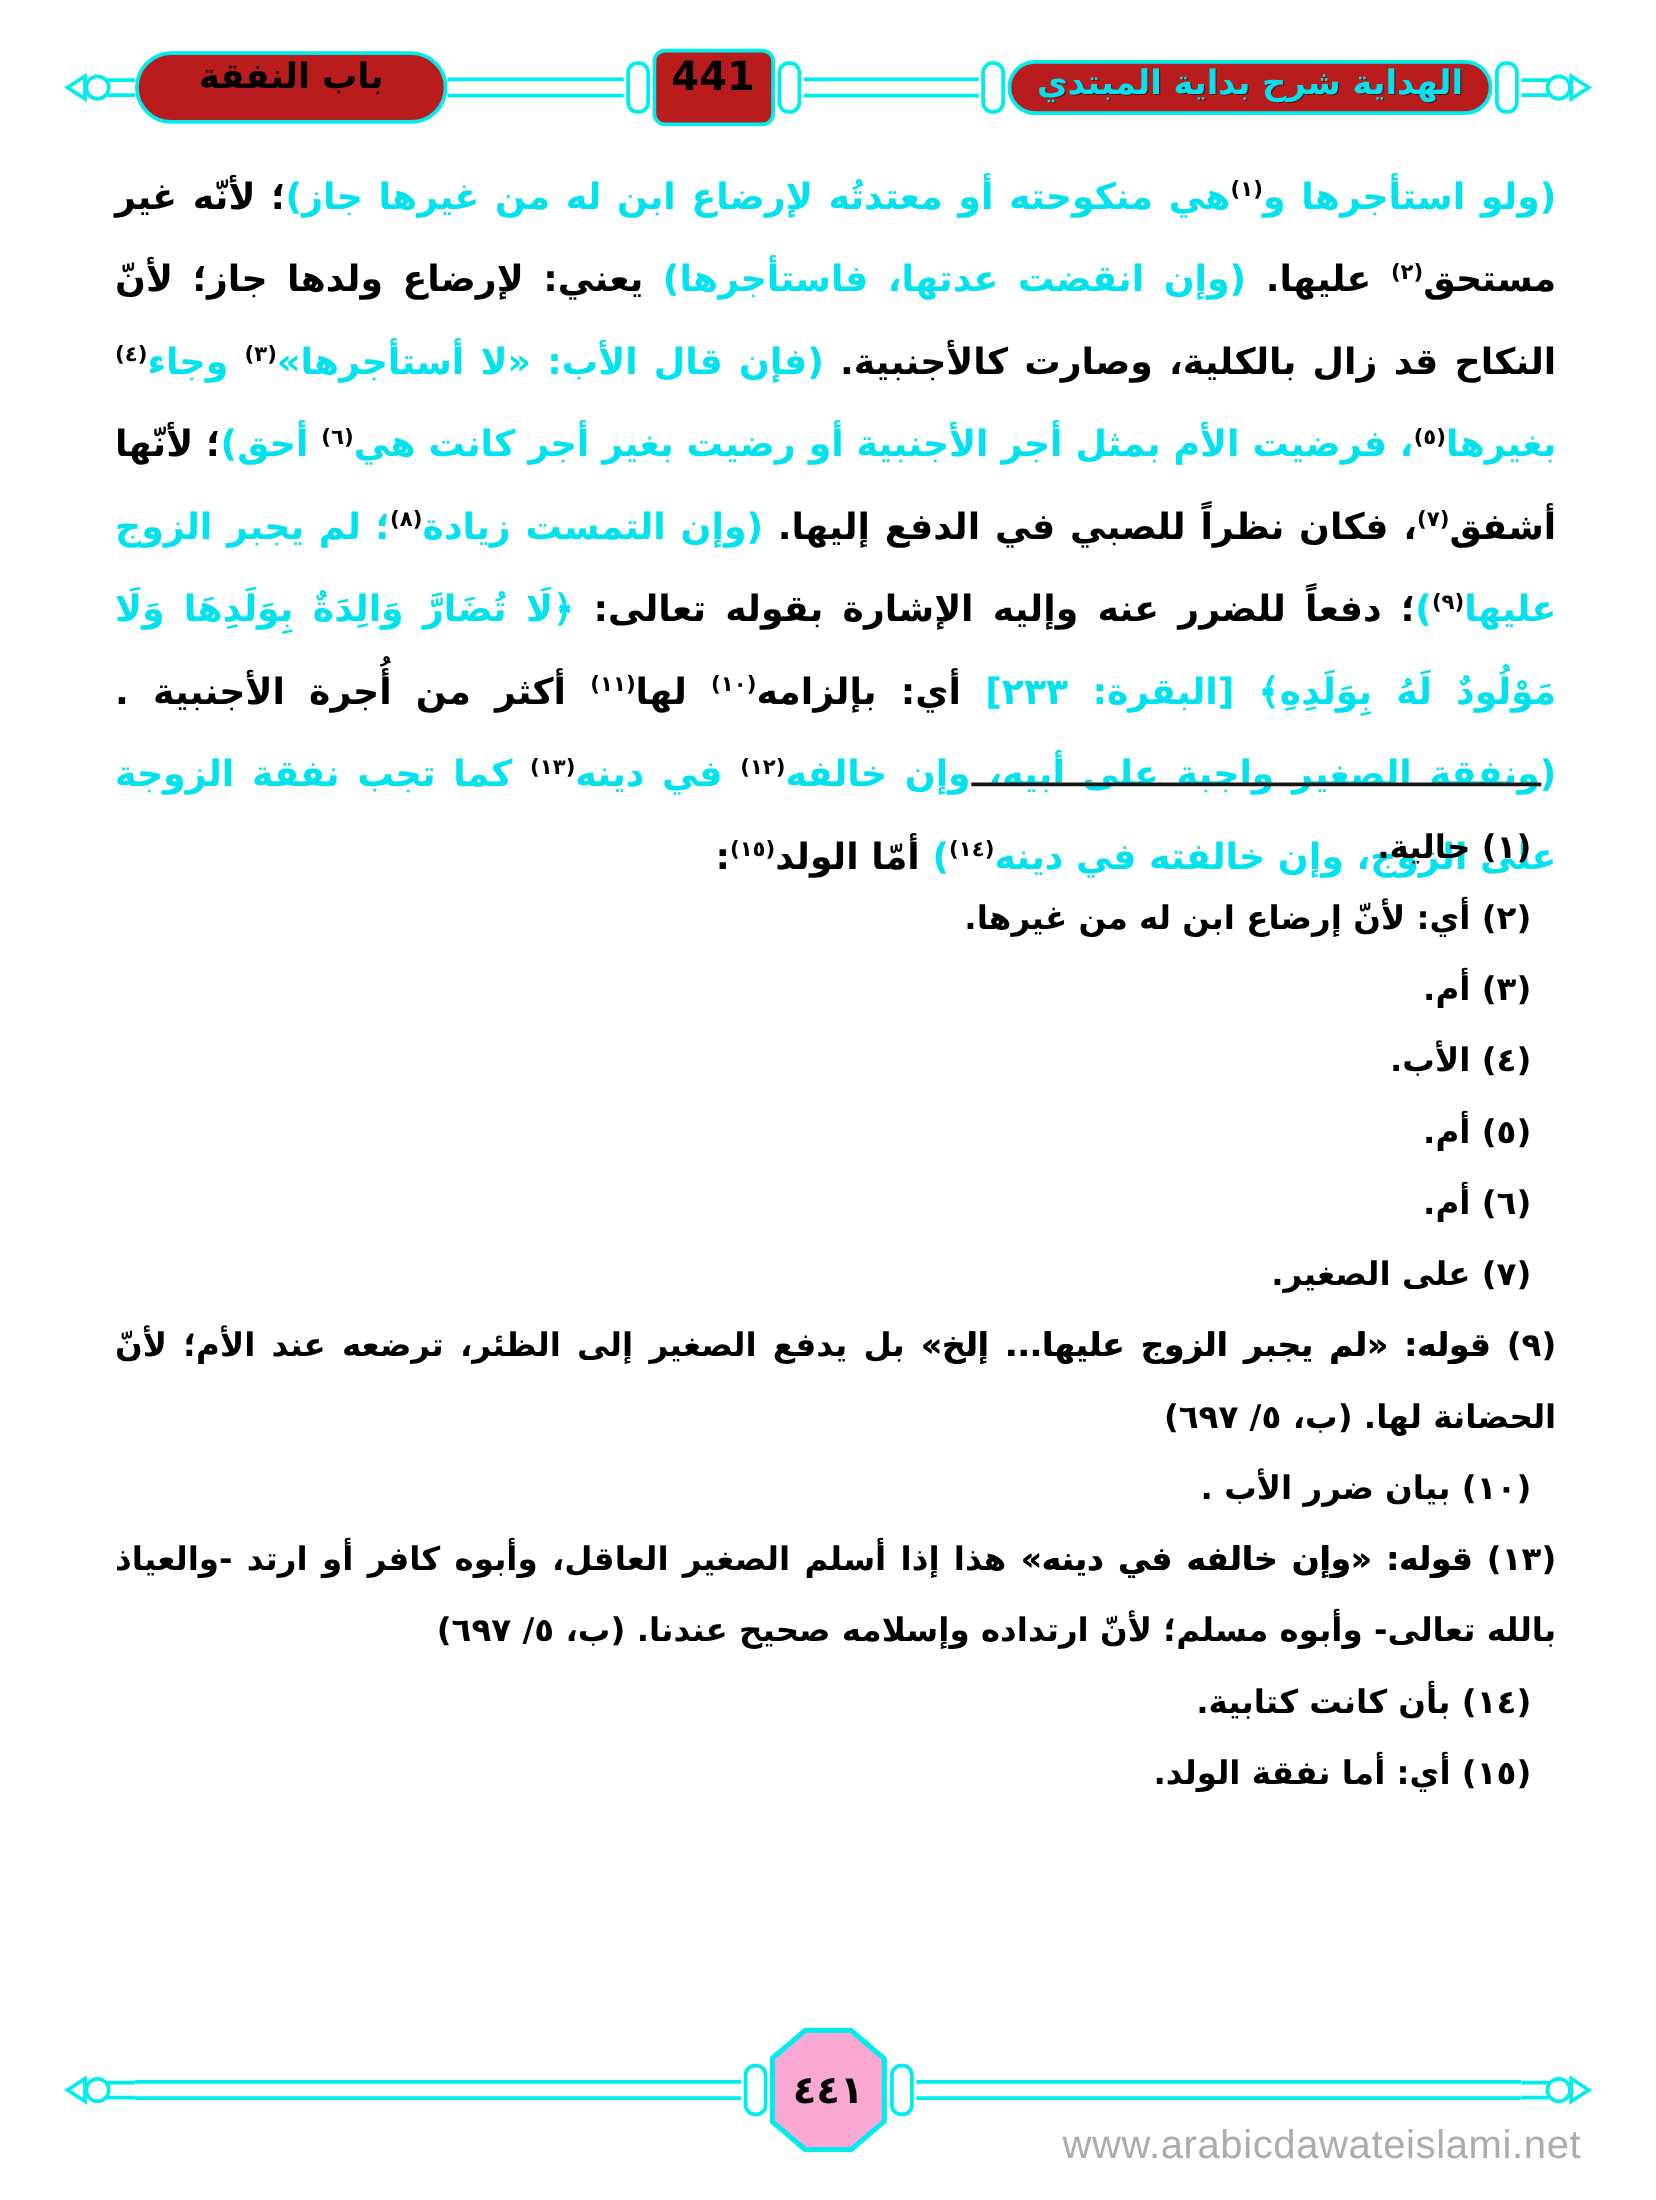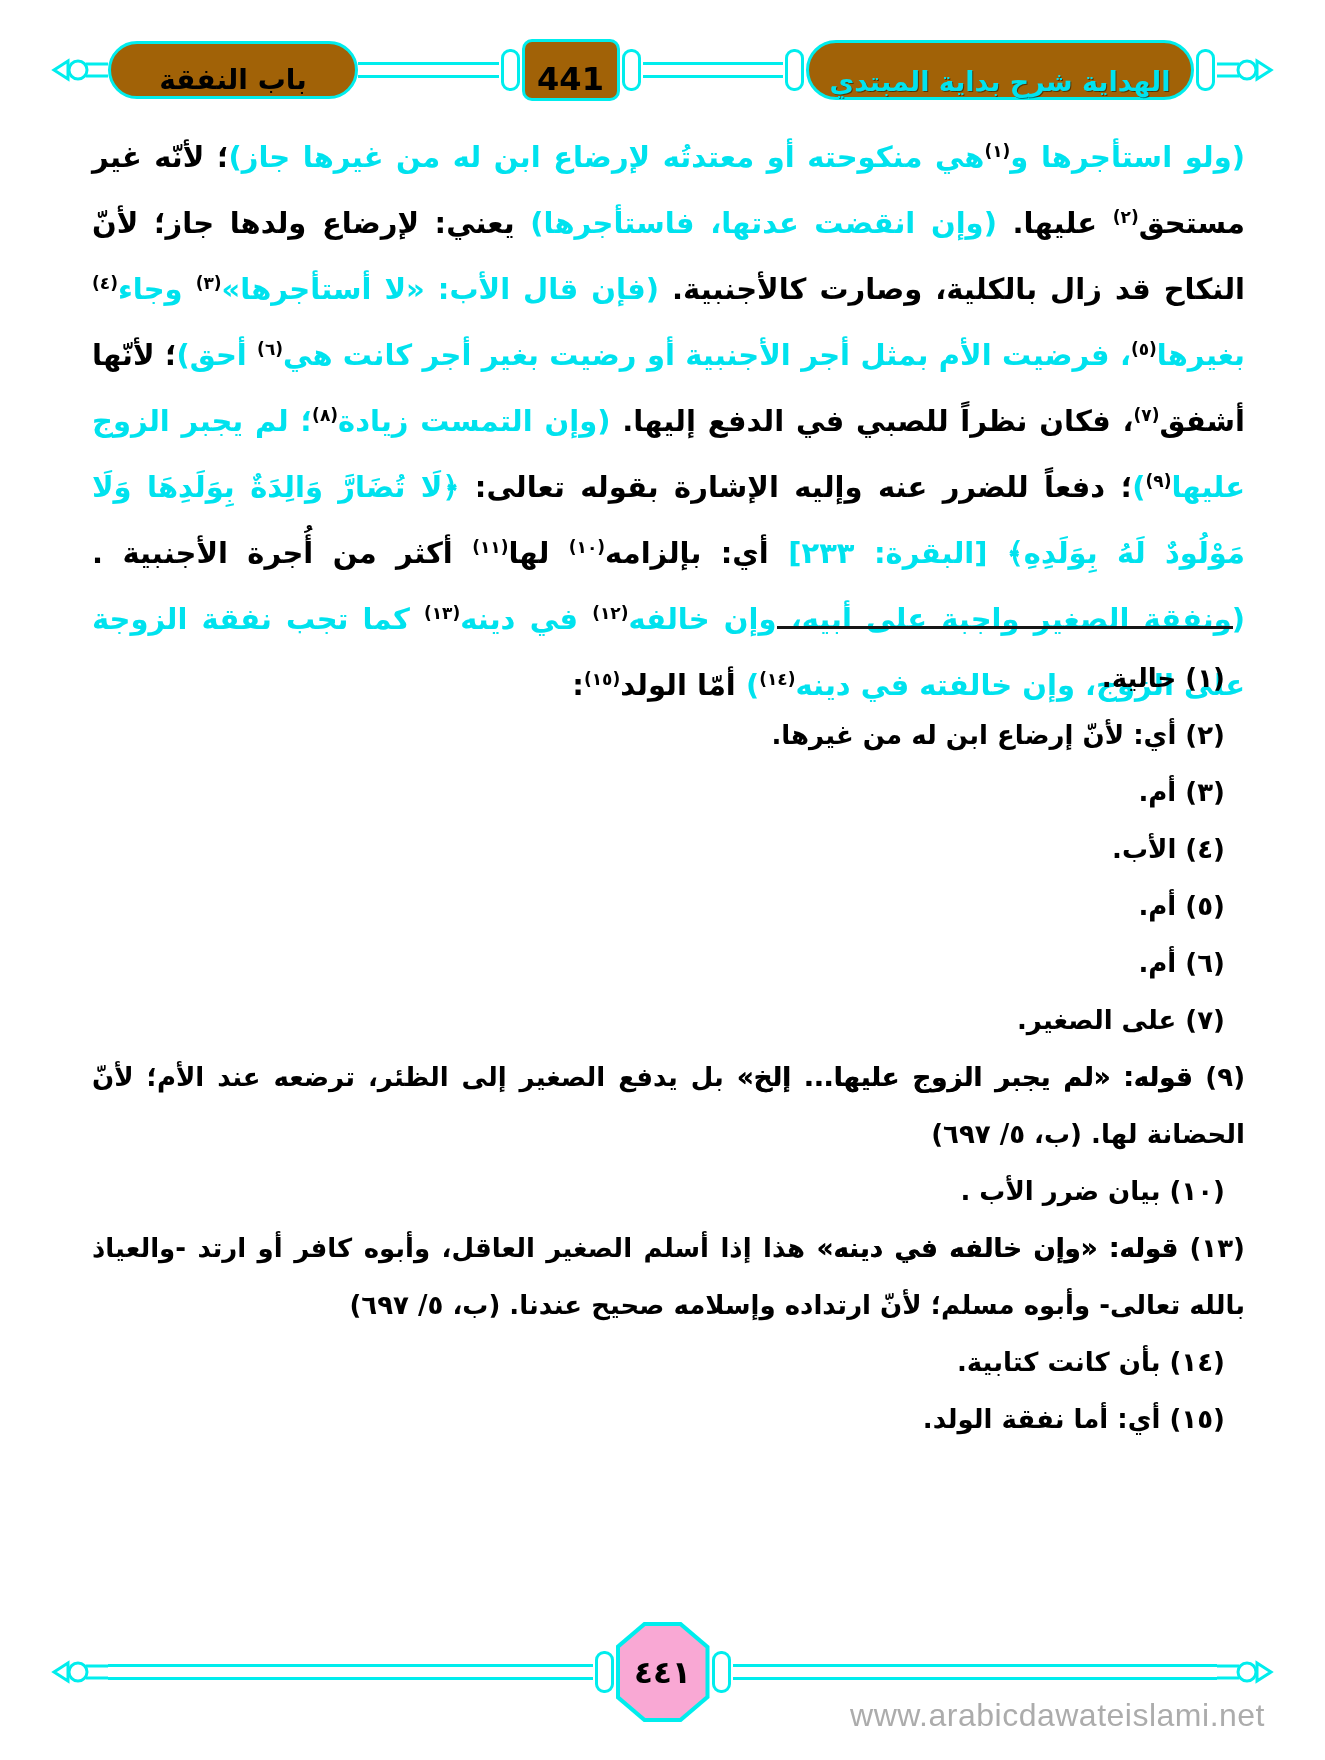--- a/index.html
+++ b/index.html
@@ -10,27 +10,27 @@
   .page{
     position:relative;width:1325px;height:1760px;background:#fff;overflow:hidden;
     font-family:"DejaVu Sans",sans-serif;
   }
   
   .band{position:absolute;left:50px;right:50px;display:flex;align-items:center;}
   .band.header{top:34px;height:72px;}
   .band.footer{top:1622px;height:100px;}
   .bline{flex:1;min-width:30px;height:10px;border-top:3px solid var(--accent);border-bottom:3px solid var(--accent);}
   .pill{
-    background:#a16207;border:3px solid var(--accent);border-radius:32px;
-    display:flex;align-items:flex-end;justify-content:center;
+    background:#b91c1c;border:3px solid var(--accent);border-radius:32px;
+    display:flex;align-items:flex-start;justify-content:center;
     font-weight:bold;color:#000;box-sizing:border-box;
   }
   .chapter-pill{height:58px;min-width:250px;font-size:28px;}
   .num-pill{height:62px;min-width:98px;border-radius:10px;font-size:32px;}
-  .title-pill{height:60px;min-width:388px;font-size:27px;color:var(--matn);
+  .title-pill{height:44px;min-width:388px;font-size:27px;color:var(--matn);
     text-shadow:1px 1px 0 rgba(0,0,0,0.45);}
   .brk{width:13px;height:36px;border:3px solid var(--accent);border-radius:9px;background:#fff;margin:0 2px;flex:none;}
   .finial{flex:none;}
   .flip{transform:scaleX(-1);}
   
   .main-text{
     position:absolute;top:124px;right:80px;left:92px;
     direction:rtl;text-align:justify;text-justify:inter-word;
     font-size:29px;line-height:66px;font-weight:bold;color:#000;
   }

